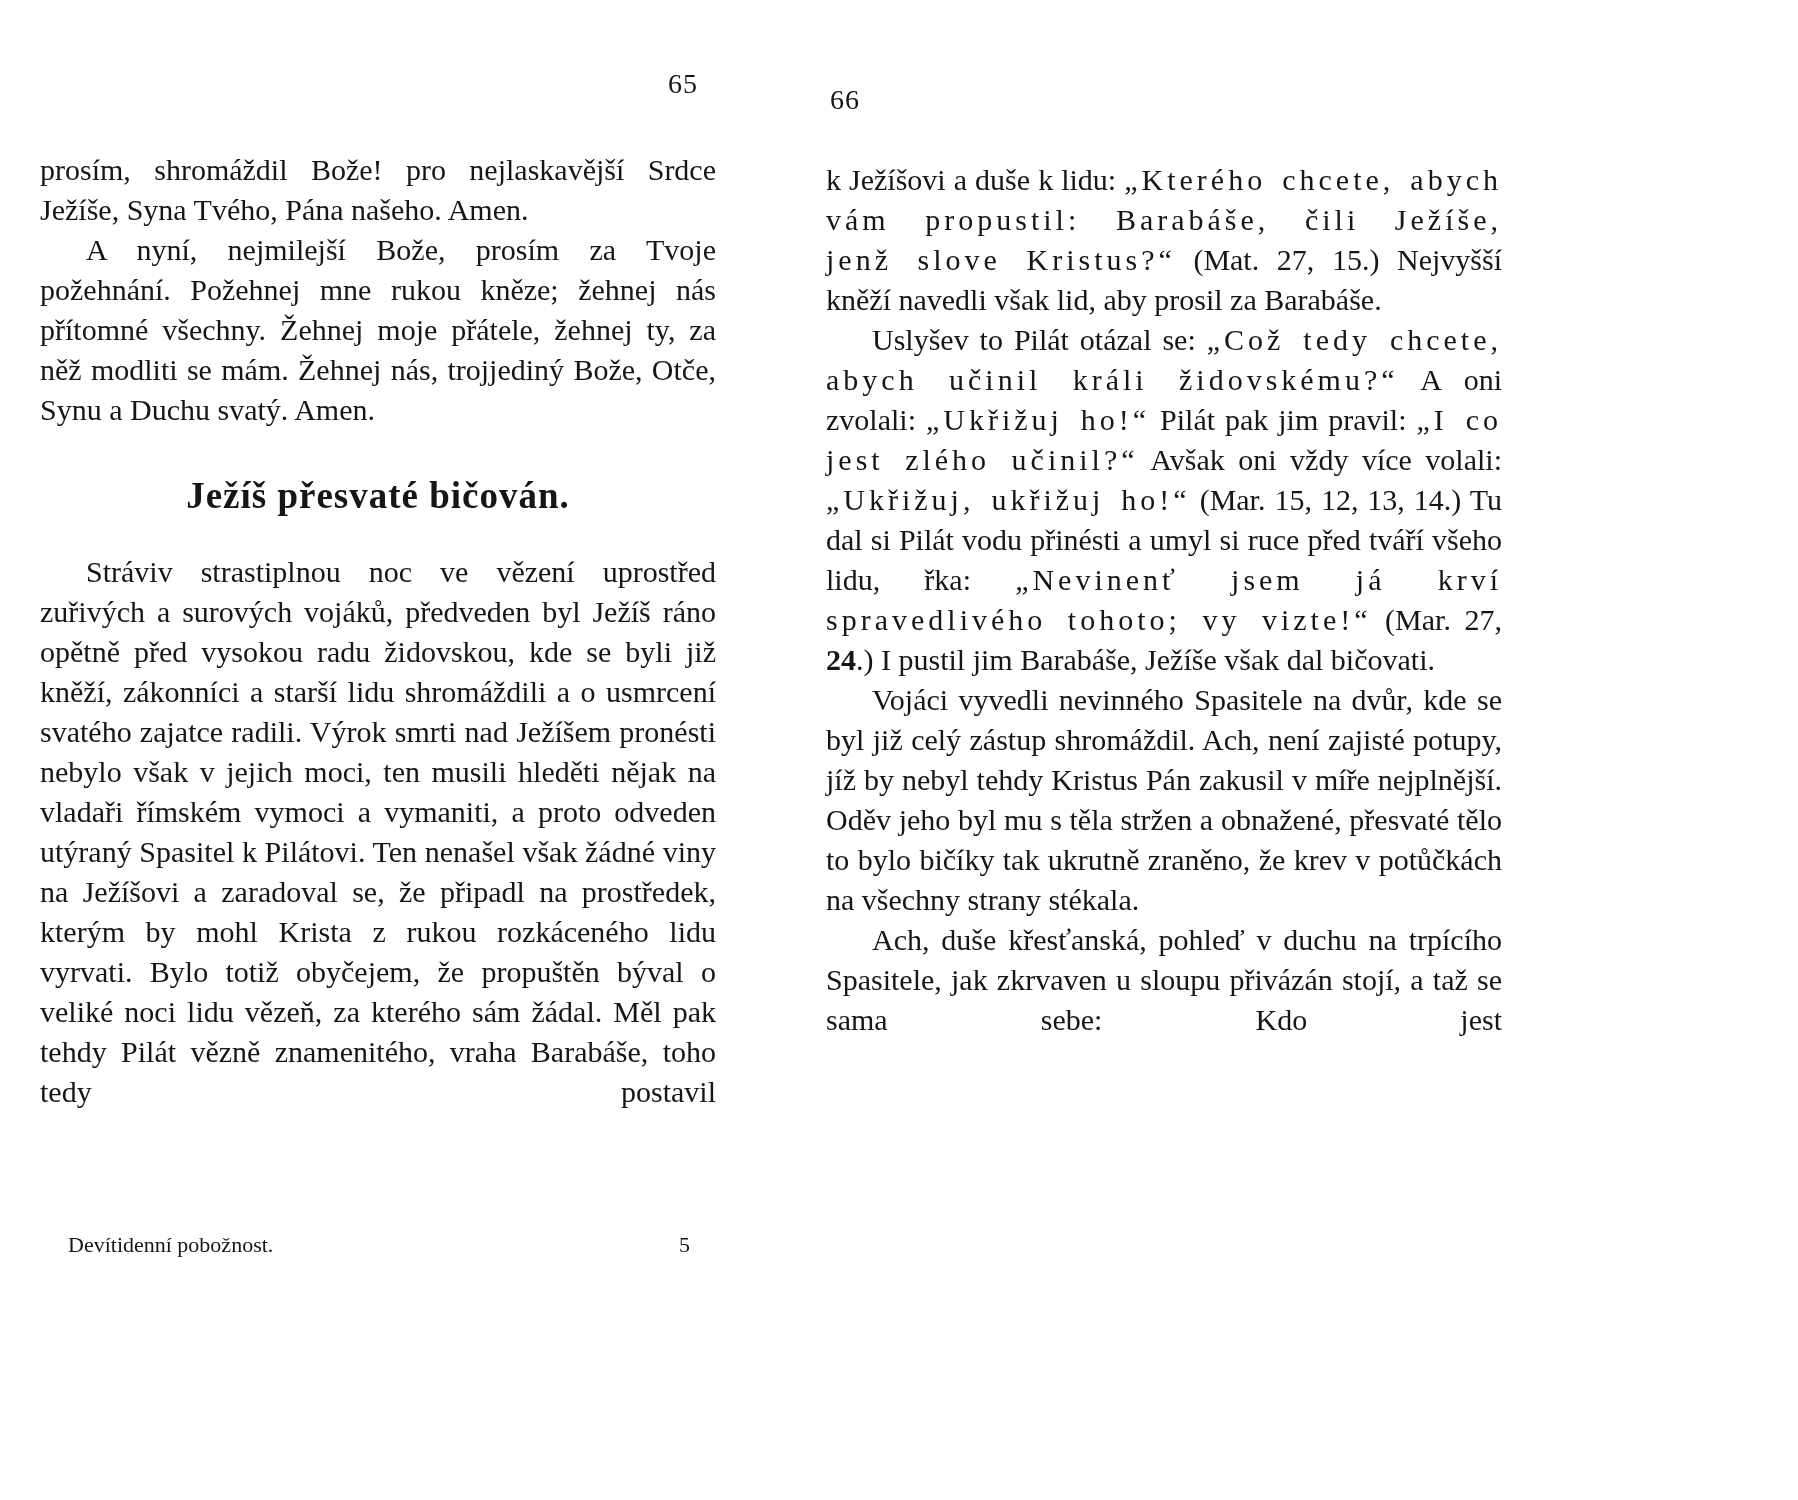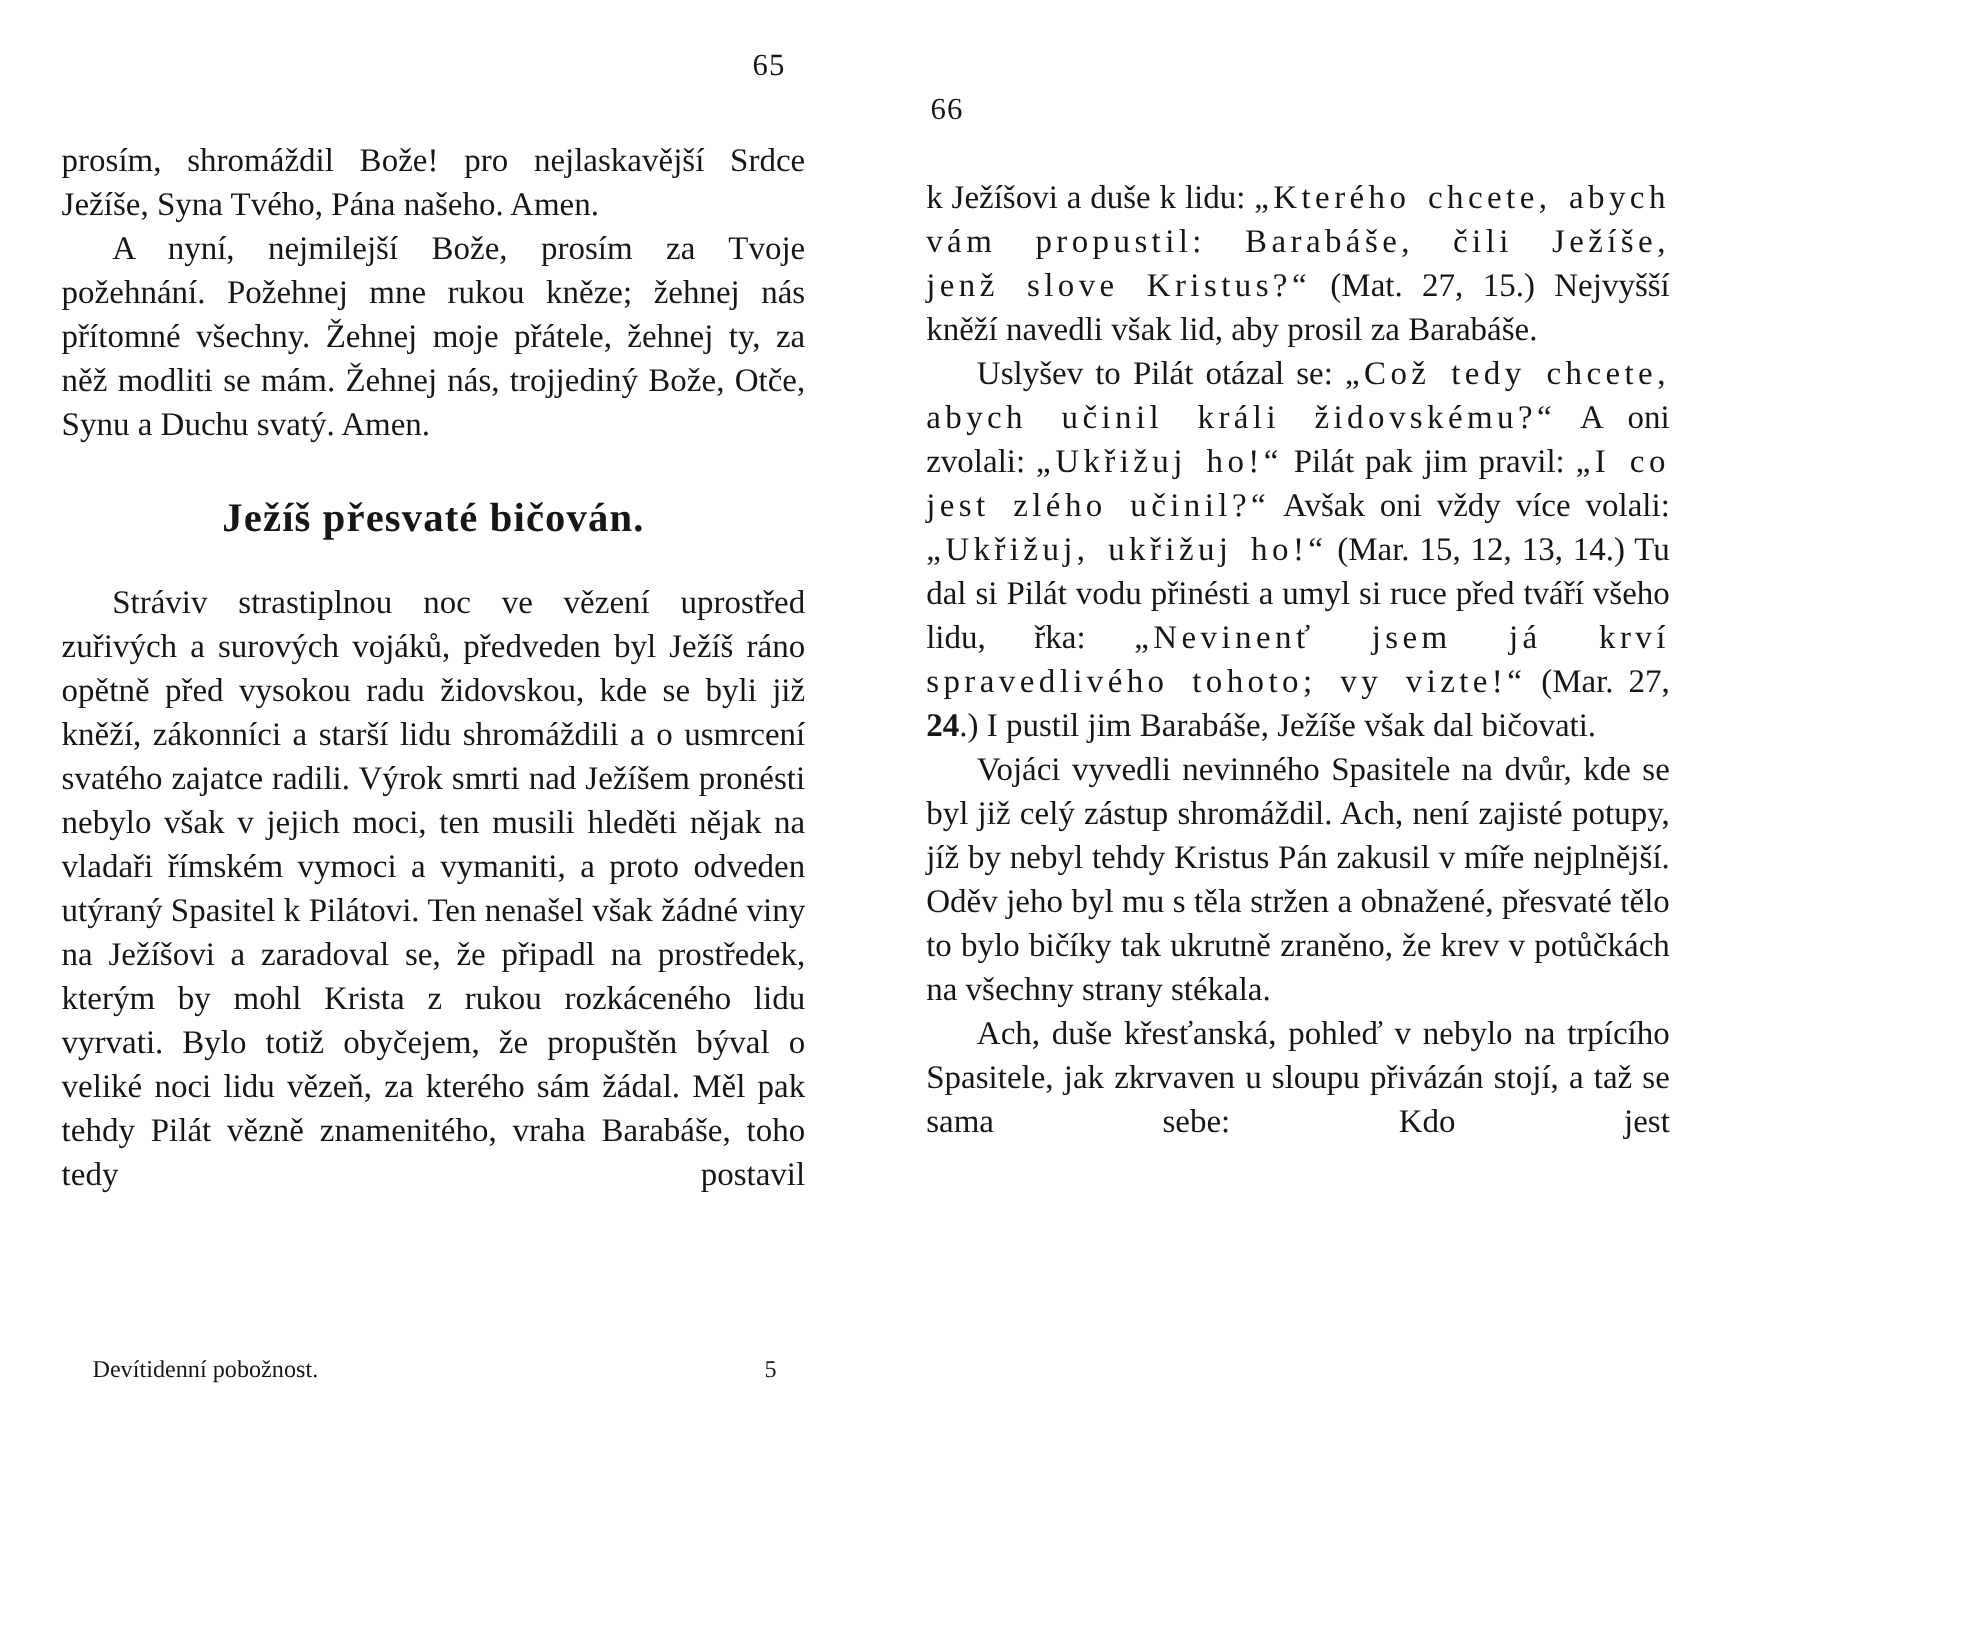--- a/index.html
+++ b/index.html
@@ -19,22 +19,22 @@
     width: 1798px;
     height: 1500px;
     background: #ffffff;
   }
   .page {
     position: relative;
     box-sizing: border-box;
   }
   .page--left {
     width: 676px;
-    margin-left: 56px;
-    padding-top: 44px;
+    margin-left: 40px;
+    padding-top: 68px;
   }
   .page--right {
     width: 676px;
     margin-left: 110px;
     padding-top: 84px;
     font-family: Liberation Serif, serif;
   }
   .page-number {
     font-size: 28px;
     letter-spacing: 1px;
@@ -110,17 +110,17 @@
       <span>5</span>
     </div>
   </div>
 
   <div class="page page--right">
     <div class="page-number">66</div>
     <div class="content">
         <p class="para"><span>k Ježíšovi a duše k lidu: </span><span class="spaced">„Kterého chcete, abych vám propustil: Barabáše, čili Ježíše, jenž slove Kristus?“</span><span> (Mat. 27, 15.) Nejvyšší kněží navedli však lid, aby prosil za Barabáše.</span></p>
         <p class="para indent"><span>Uslyšev to Pilát otázal se: </span><span class="spaced">„Což tedy chcete, abych učinil králi židovskému?“</span><span> A oni zvolali: </span><span class="spaced">„Ukřižuj ho!“</span><span> Pilát pak jim pravil: </span><span class="spaced">„I co jest zlého učinil?“</span><span> Avšak oni vždy více volali: </span><span class="spaced">„Ukřižuj, ukřižuj ho!“</span><span> (Mar. 15, 12, 13, 14.) Tu dal si Pilát vodu přinésti a umyl si ruce před tváří všeho lidu, řka: </span><span class="spaced">„Nevinenť jsem já krví spravedlivého tohoto; vy vizte!“</span><span> (Mar. 27, </span><span class="bold">24</span><span>.) I pustil jim Barabáše, Ježíše však dal bičovati.</span></p>
         <p class="para indent"><span>Vojáci vyvedli nevinného Spasitele na dvůr, kde se byl již celý zástup shromáždil. Ach, není zajisté potupy, jíž by nebyl tehdy Kristus Pán zakusil v míře nejplnější. Oděv jeho byl mu s těla stržen a obnažené, přesvaté tělo to bylo bičíky tak ukrutně zraněno, že krev v potůčkách na všechny strany stékala.</span></p>
-        <p class="para indent"><span>Ach, duše křesťanská, pohleď v nebylo na trpícího Spasitele, jak zkrvaven u sloupu přivázán stojí, a taž se sama sebe: Kdo jest</span></p>
+        <p class="para indent"><span>Ach, duše křesťanská, pohleď v duchu na trpícího Spasitele, jak zkrvaven u sloupu přivázán stojí, a taž se sama sebe: Kdo jest</span></p>
       </div>
   </div>
 
 </div>
 
 </body></html>

